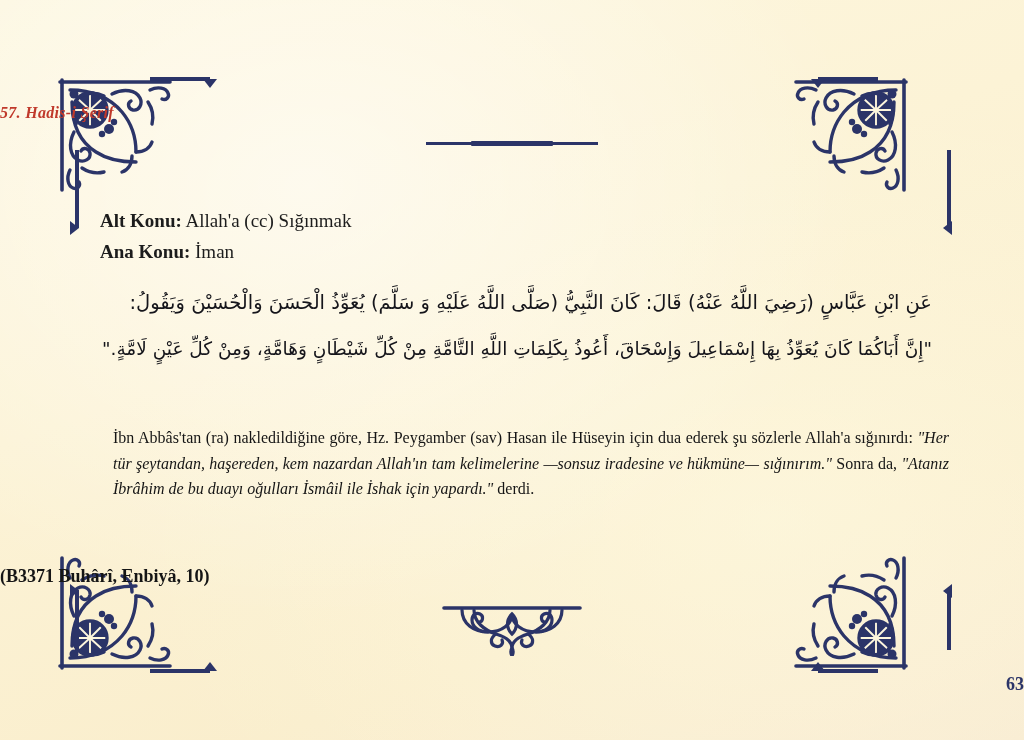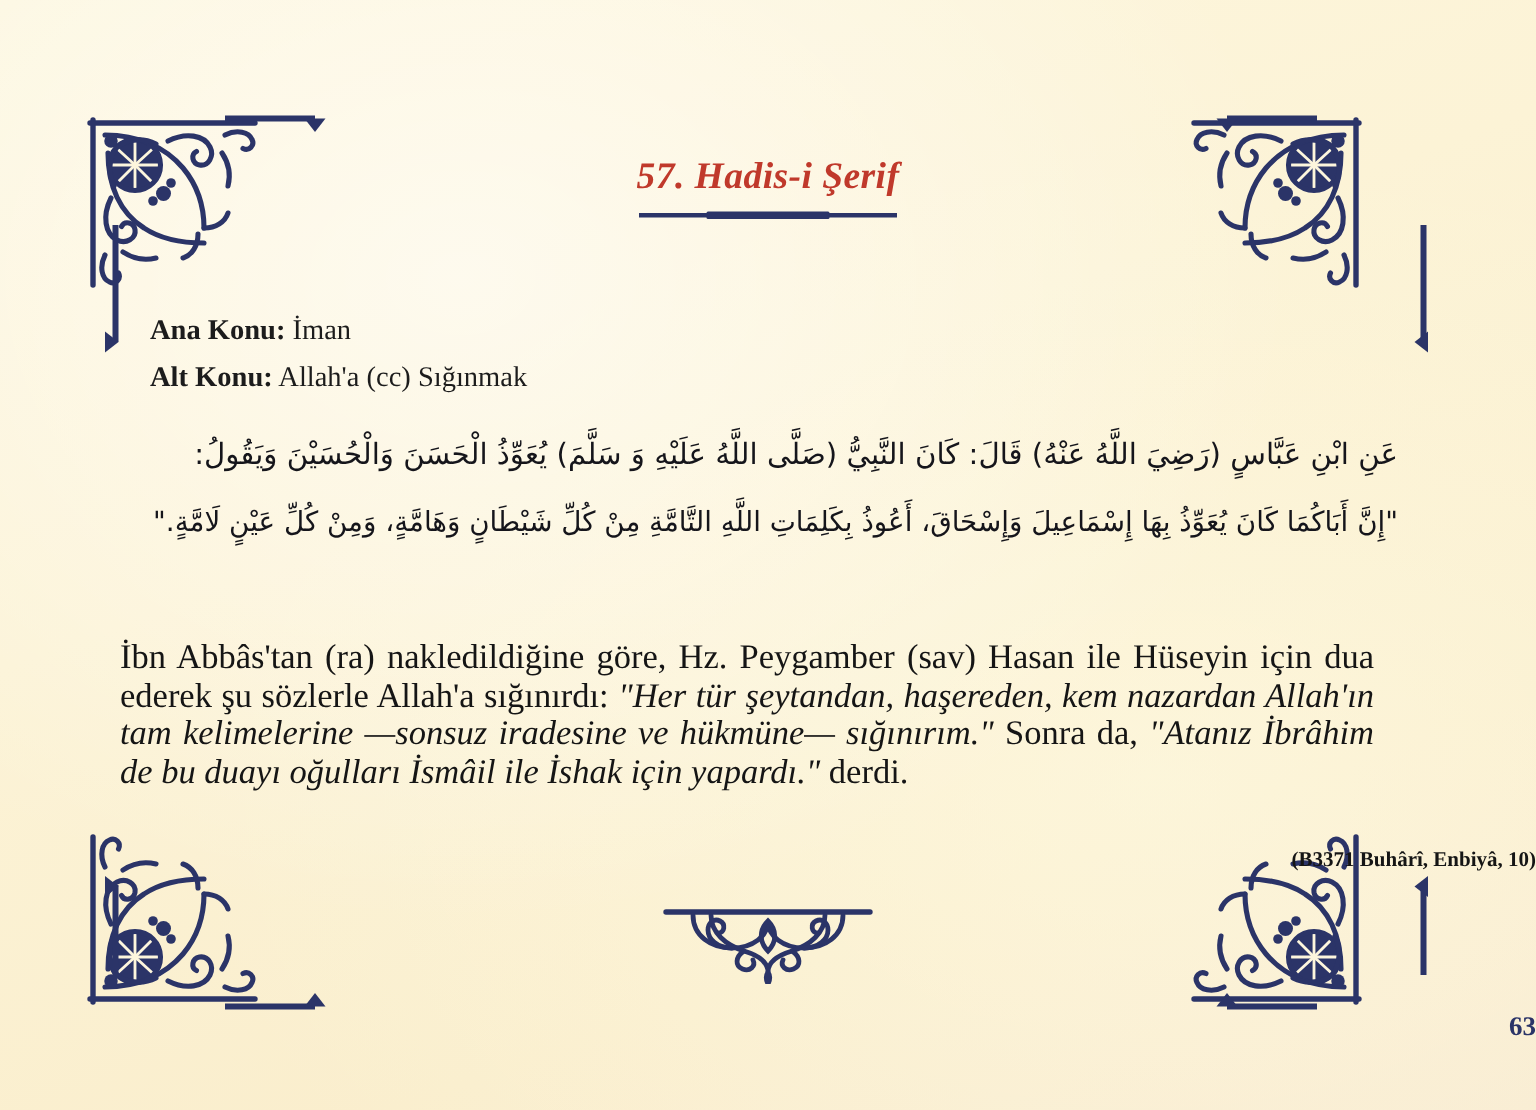--- a/index.html
+++ b/index.html
@@ -75,26 +75,26 @@
   .finial-lt { left: 70px;  top: 221px; }
   .finial-lb { left: 70px;  top: 584px; }
   .finial-rt { left: 943px; top: 221px; transform: rotate(180deg); }
   .finial-rb { left: 943px; top: 584px; transform: rotate(180deg); }
 
   
   .title {
     position: absolute;
     left: 0; right: 0;
     top: 104px;
-    text-align: center;
+    text-align: left;
     color: #c0392b;
     font-family: "Liberation Serif", serif;
     font-weight: bold;
     font-style: italic;
-    font-size: 25px;
+    font-size: 16px;
     letter-spacing: 0.3px;
   }
 
   .title-rule {
     position: absolute;
     left: 50%;
     top: 141px;
     transform: translateX(-50%);
     width: 172px;
     height: 4px;
@@ -136,41 +136,40 @@
     font-family: "DejaVu Sans", sans-serif;
     font-size: 19.5px;
     line-height: 46px;
   }
   .arabic .aline { white-space: nowrap; }
   .arabic .aline-2 { font-size: 18.5px; }
 
   
   .translation {
     position: absolute;
-    left: 80px;
+    left: 113px;
     width: 836px;
     top: 425px;
-    font-size: 23px;
+    font-size: 16px;
     line-height: 25.5px;
     color: #151515;
     text-align: justify;
     text-justify: inter-word;
   }
   .translation i { font-style: italic; }
 
   
   .citation {
     position: absolute;
     left: 0; right: 0;
     top: 566px;
-    text-align: right;
-    font-size: 14px;
+    text-align: left;
+    font-size: 18px;
     font-weight: bold;
     color: #151515;
-    margin-left: 36px;
   }
 
   
   .knot {
     position: absolute;
     left: 50%;
     top: 604px;
     transform: translateX(-50%);
     width: 180px;
     height: 52px;
@@ -361,26 +360,26 @@
   <div class="finial-v finial-rb"></div>
 
   <div class="title">57. Hadis-i Şerif</div>
   <div class="title-rule">
     <div class="tr-thin"></div>
     <div class="tr-thick"></div>
   </div>
 
   <div class="topics">
     <div>
+      <span class="lbl">Alt Konu:</span>
+      <span>Allah'a (cc) Sığınmak</span>
+    </div>
+    <div>
       <span class="lbl">Ana Konu:</span>
       <span>İman</span>
-    </div>
-    <div>
-      <span class="lbl">Alt Konu:</span>
-      <span>Allah'a (cc) Sığınmak</span>
     </div>
   </div>
 
   <div class="arabic">
     <div class="aline">عَنِ ابْنِ عَبَّاسٍ (رَضِيَ اللَّهُ عَنْهُ) قَالَ: كَانَ النَّبِيُّ (صَلَّى اللَّهُ عَلَيْهِ وَ سَلَّمَ) يُعَوِّذُ الْحَسَنَ وَالْحُسَيْنَ وَيَقُولُ:</div>
     <div class="aline aline-2">"إِنَّ أَبَاكُمَا كَانَ يُعَوِّذُ بِهَا إِسْمَاعِيلَ وَإِسْحَاقَ، أَعُوذُ بِكَلِمَاتِ اللَّهِ التَّامَّةِ مِنْ كُلِّ شَيْطَانٍ وَهَامَّةٍ، وَمِنْ كُلِّ عَيْنٍ لَامَّةٍ."</div>
   </div>
 
   <div class="translation"><span>İbn Abbâs'tan (ra) nakledildiğine göre, Hz. Peygamber (sav) Hasan ile Hüseyin için dua ederek şu sözlerle Allah'a sığınırdı: </span><i>"Her tür şeytandan, haşereden, kem nazardan Allah'ın tam kelimelerine —sonsuz iradesine ve hükmüne— sığınırım."</i><span> Sonra da, </span><i>"Atanız İbrâhim de bu duayı oğulları İsmâil ile İshak için yapardı."</i><span> derdi.</span></div>
 

